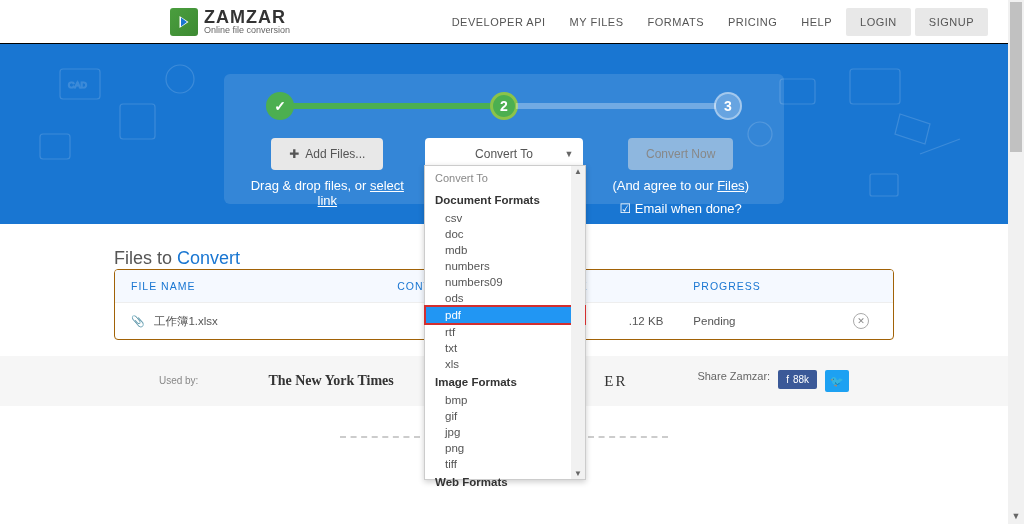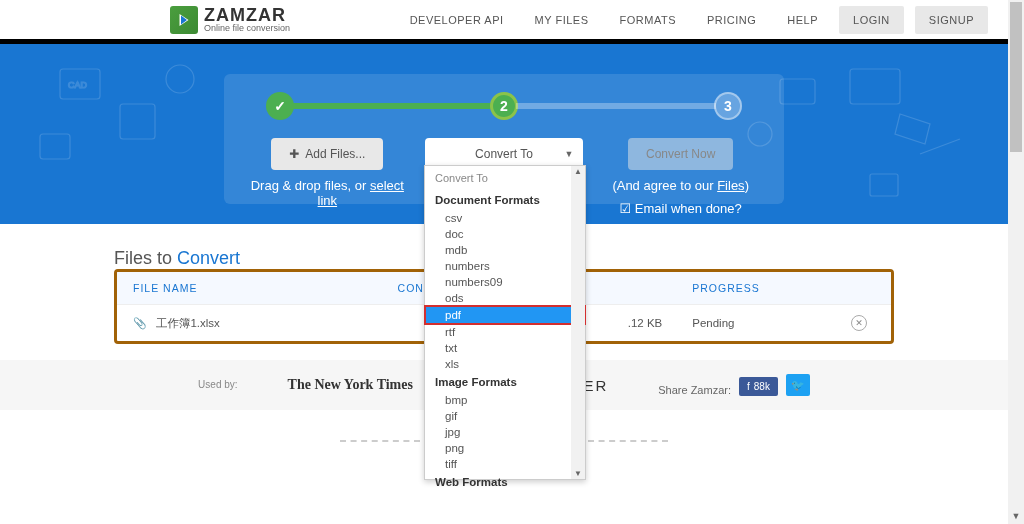--- a/index.html
+++ b/index.html
@@ -2,28 +2,28 @@
 <html><head>
 <meta charset="utf-8">
 <style>
 *{margin:0;padding:0;box-sizing:border-box;font-family:Arial,Helvetica,sans-serif}
 body{background:#fff;width:1024px;height:524px;overflow:hidden;position:relative}
 .scrollbar{position:absolute;right:0;top:0;width:16px;height:524px;background:#f1f1f1}
 .scrollbar-thumb{position:absolute;right:2px;top:2px;width:12px;height:150px;background:#c1c1c1;border-radius:0}
 .scrollbar-arrow{position:absolute;width:16px;height:16px;background:#f1f1f1;display:flex;align-items:center;justify-content:center;font-size:9px;color:#666}
 .scrollbar-arrow.top{top:0}.scrollbar-arrow.bottom{bottom:0}
 .page{width:1008px;height:524px;overflow:hidden}
-.header{height:44px;background:#fff;display:flex;align-items:center;padding:4px 10px;border-bottom:5px solid #000000}
+.header{height:44px;background:#fff;display:flex;align-items:center;padding:4px 10px;border-bottom:1px solid #000000}
 .logo{display:flex;align-items:center;margin-left:160px}
 .logo-icon{width:28px;height:28px;background:linear-gradient(135deg,#4a9e3e 0%,#3d8a33 100%);border-radius:3px;display:flex;align-items:center;justify-content:center;margin-right:6px}
 .logo-icon svg{width:18px;height:18px}
 .logo-text{line-height:1}
 .logo-main{font-size:18px;font-weight:700;color:#333;letter-spacing:1px}
 .logo-sub{font-size:9px;color:#666}
-.nav{margin-left:auto;display:flex;gap:11px;align-items:center;margin-right:10px}
+.nav{margin-left:auto;display:flex;gap:4px;align-items:center;margin-right:10px}
 .nav-link{font-size:11px;color:#555;padding:8px 10px;cursor:pointer;letter-spacing:0.5px}
 .nav-btn{font-size:11px;color:#555;padding:8px 14px;background:#e8e8e8;border-radius:2px;cursor:pointer;letter-spacing:0.5px}
 .hero{height:180px;background:#1976d2;position:relative;overflow:hidden}
 .hero-bg{position:absolute;inset:0;opacity:0.15}
 .hero-bg svg{width:100%;height:100%}
 .panel{position:absolute;left:50%;transform:translateX(-50%);top:30px;width:560px;height:130px;background:rgba(255,255,255,0.12);border-radius:6px;padding:18px 24px}
 .steps{display:flex;align-items:center;justify-content:space-between;margin-bottom:18px;padding:0 18px}
 .step-circle{width:28px;height:28px;border-radius:50%;display:flex;align-items:center;justify-content:center;font-weight:bold;font-size:14px;color:#fff}
 .step-circle.done{background:#4caf50}
 .step-circle.current{background:#4caf50;border:3px solid #8bc34a}
@@ -42,32 +42,32 @@
 .caption .underline{text-decoration:underline;cursor:pointer}
 .dropdown-menu{position:absolute;left:424px;top:165px;width:162px;background:#fff;border:1px solid #ccc;box-shadow:0 2px 6px rgba(0,0,0,.2);z-index:100;font-size:12px;max-height:315px}
 .dropdown-scroll{position:absolute;right:0;top:0;width:14px;height:100%;background:#f1f1f1}
 .dd-header{padding:6px 10px;color:#888;font-size:11px}
 .dd-section{padding:4px 10px;font-weight:700;color:#333;font-size:11.5px}
 .dd-item{padding:2px 20px;color:#555;cursor:pointer;font-size:11.5px}
 .dd-item.hl{background:#2196f3;color:#fff;outline:2px solid #d32f2f;outline-offset:-1px;padding:3px 20px}
 .content{padding:24px 0 16px;width:780px;margin:0 auto}
 .section-title{font-size:18px;color:#555;margin-bottom:0;font-weight:400}
 .section-title .blue{color:#1976d2}
-.table{border:3px solid #a16207;border-radius:4px;overflow:hidden}
+.table{border:1px solid #a16207;border-radius:4px;overflow:hidden}
 .thead{display:flex;background:#f5f9ff;padding:10px 16px;font-size:10.5px;color:#1976d2;letter-spacing:1px;font-weight:500}
 .col-name{flex:2}.col-to{flex:1}.col-size{flex:1;text-align:left}.col-prog{flex:1.2;padding-left:30px}.col-act{width:24px}
 .trow{display:flex;padding:10px 16px;font-size:11.5px;color:#555;align-items:center;border-top:1px solid #eee}
 .trow .col-size{text-align:right}
 .attach-icon{color:#888;margin-right:6px;font-size:11px}
 .remove-icon{width:16px;height:16px;border:1px solid #aaa;border-radius:50%;display:flex;align-items:center;justify-content:center;font-size:9px;color:#888;cursor:pointer}
-.footer{background:#f6f6f6;padding:14px 10px;display:flex;align-items:center;justify-content:center;gap:50px;font-size:11px;color:#666}
+.footer{background:#f6f6f6;padding:14px 10px;display:flex;align-items:center;justify-content:center;gap:70px;font-size:11px;color:#666}
 .footer .usedby{font-size:10px;color:#888;line-height:1.2}
 .footer .nyt{font-family:Georgia,serif;font-size:14px;font-weight:700;color:#333}
 .footer .princeton{display:flex;align-items:center;gap:5px;font-size:9px;color:#333;text-align:left;line-height:1}
-.share{display:flex;align-items:flex-end;gap:8px}
+.share{display:flex;align-items:flex-start;gap:8px}
 .fb-btn{background:#3b5998;color:#fff;padding:4px 8px;border-radius:2px;font-size:10px;display:flex;align-items:center;gap:4px}
 .tw-btn{background:#1da1f2;color:#fff;width:24px;height:22px;border-radius:2px;display:flex;align-items:center;justify-content:center;font-size:11px}
 .divider-section{text-align:center;padding:12px 0;color:#888;font-size:15px;position:relative}
 .divider-section::before,.divider-section::after{content:"";position:absolute;top:50%;width:80px;border-top:2px dashed #ccc}
 .divider-section::before{left:340px}.divider-section::after{right:340px}
 .device-outline{width:80px;height:14px;border:1.5px solid #888;border-bottom:none;border-radius:6px 6px 0 0;margin:4px auto 0}
 </style>
 </head>
 <body>
 
@@ -184,21 +184,21 @@
   <div class="footer">
     <div class="usedby"><span>Used by:</span></div>
     <div class="nyt">The New York Times</div>
     <div class="princeton">
       <span>🛡</span>
       <div>
           <div>PRINCETON</div>
           <div>UNIVERSITY</div>
         </div>
     </div>
-    <div style="font-family:Liberation Sans, sans-serif;font-size:15px;color:#333;letter-spacing:2px">ER</div>
+    <div style="font-family:Liberation Serif, serif;font-size:15px;color:#333;letter-spacing:2px">ER</div>
     <div class="share">
       <span>Share Zamzar:</span>
       <div class="fb-btn">
         <span>f</span>
         <span>88k</span>
       </div>
       <div class="tw-btn">
         <span>🐦</span>
       </div>
     </div>

